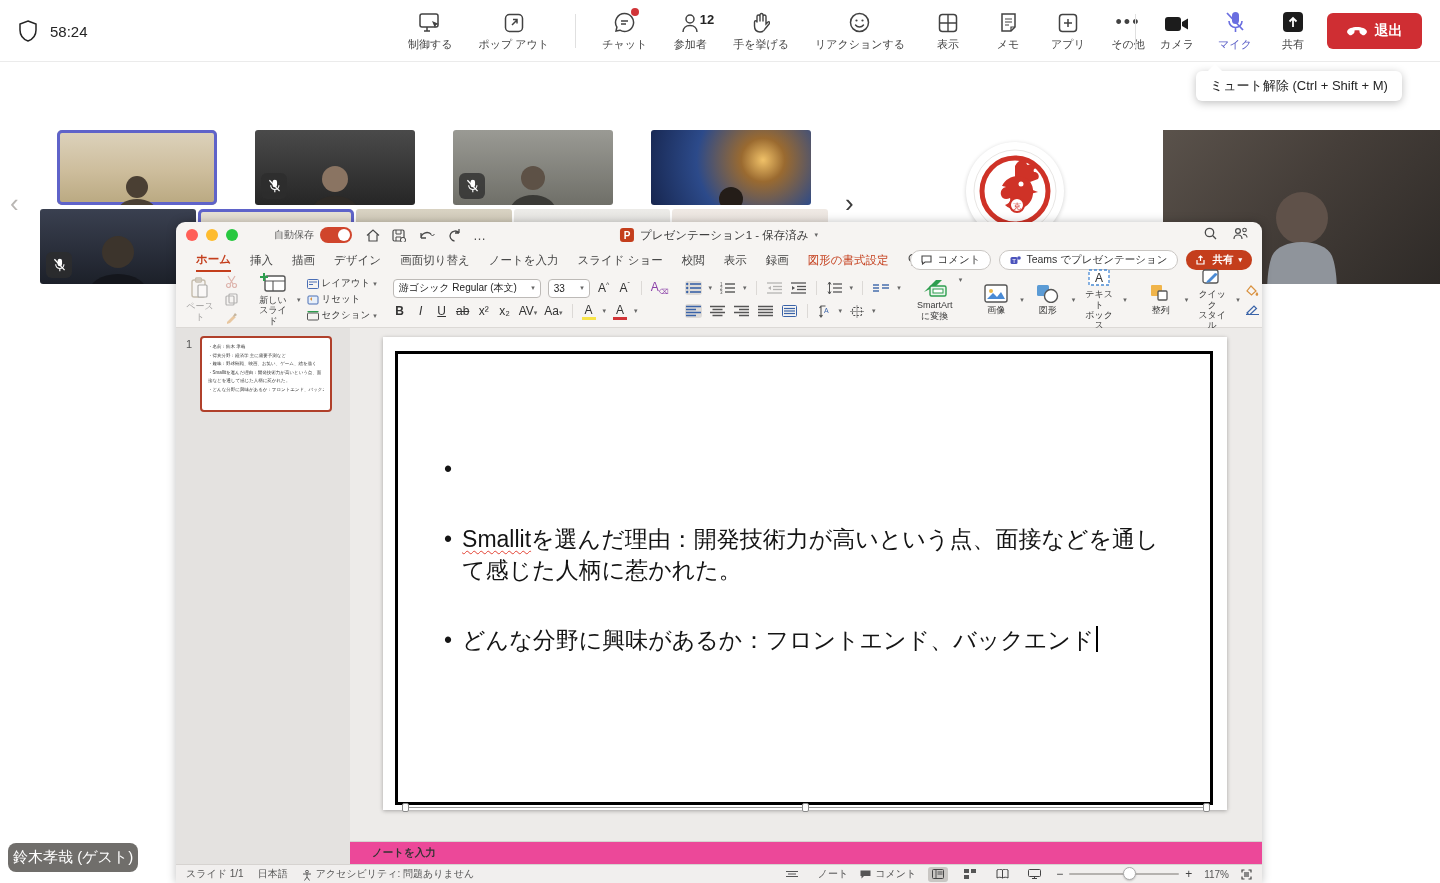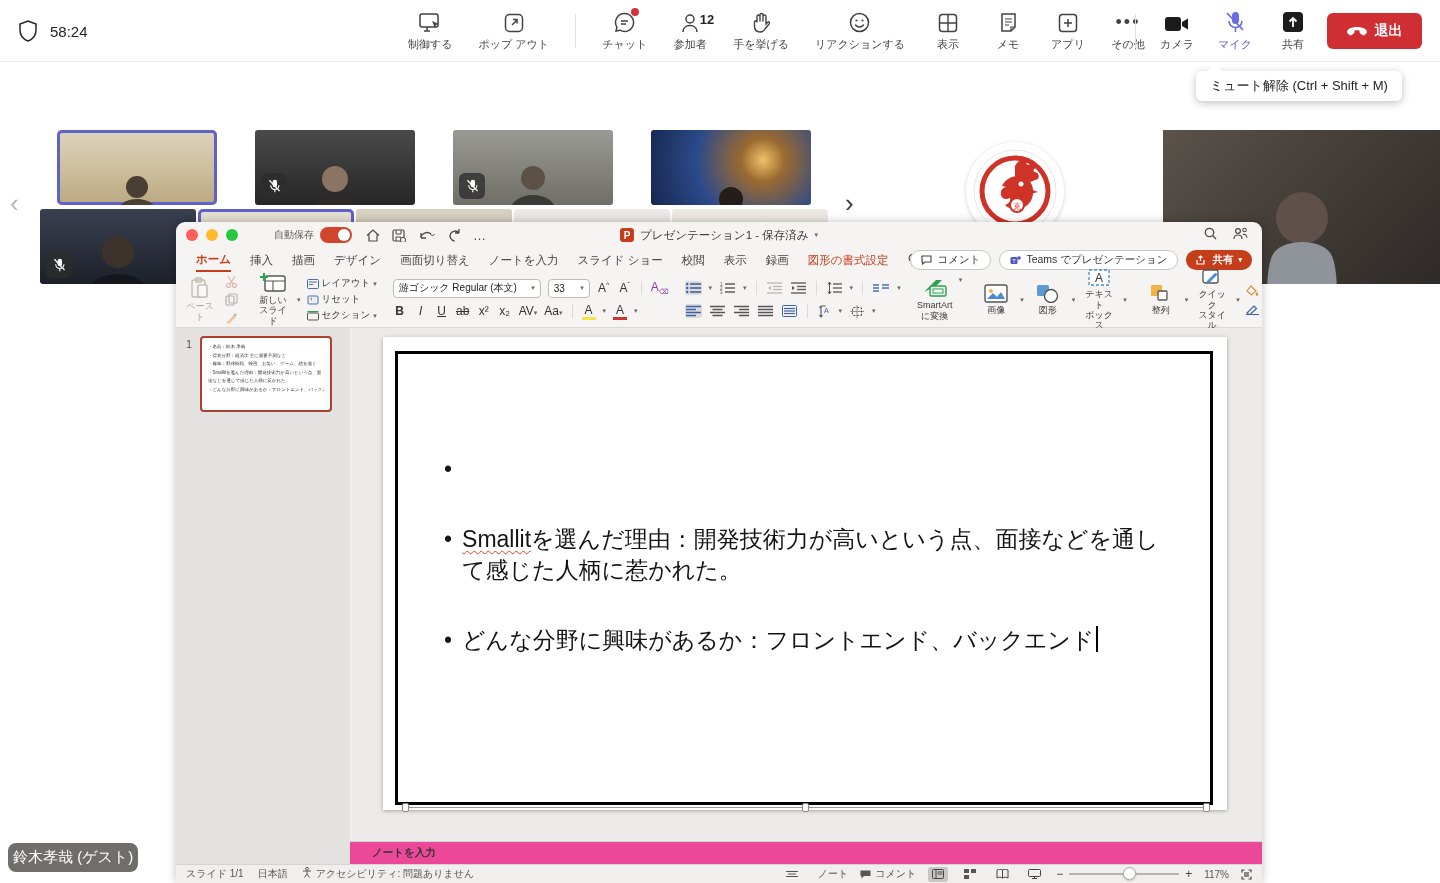--- a/index.html
+++ b/index.html
@@ -915,21 +915,21 @@
     </div>
   </div>
 
   <div class="notes-bar">
     <span class="notes-text">ノートを入力</span>
   </div>
 
   <div class="statusbar">
     <span>スライド 1/1</span>
     <span>日本語</span>
-    <span style="display:flex;align-items:flex-start;gap:4px">
+    <span style="display:flex;align-items:flex-end;gap:4px">
       <svg width="10" height="11" viewBox="0 0 10 11">
           <circle cx="5" cy="1.6" r="1.4" fill="none" stroke="#555" stroke-width="1"></circle>
           <path d="M1 4h8M5 4v3M5 7l-2.5 3.5M5 7l2.5 3.5" fill="none" stroke="#555" stroke-width="1"></path>
         </svg>
       <span>アクセシビリティ: 問題ありません</span>
     </span>
     <span class="sb-right">
       <span style="display:flex;align-items:center;gap:20px">
         <svg width="12" height="9" viewBox="0 0 12 9">
             <path d="M0 1.5h12M2 4h8M0 6.5h12" stroke="#555" stroke-width="1.1"></path>

